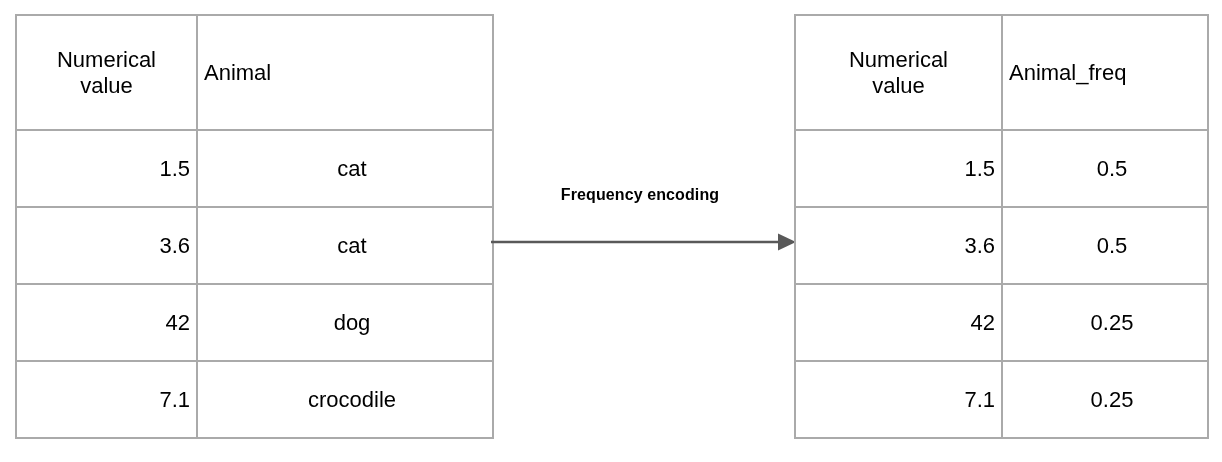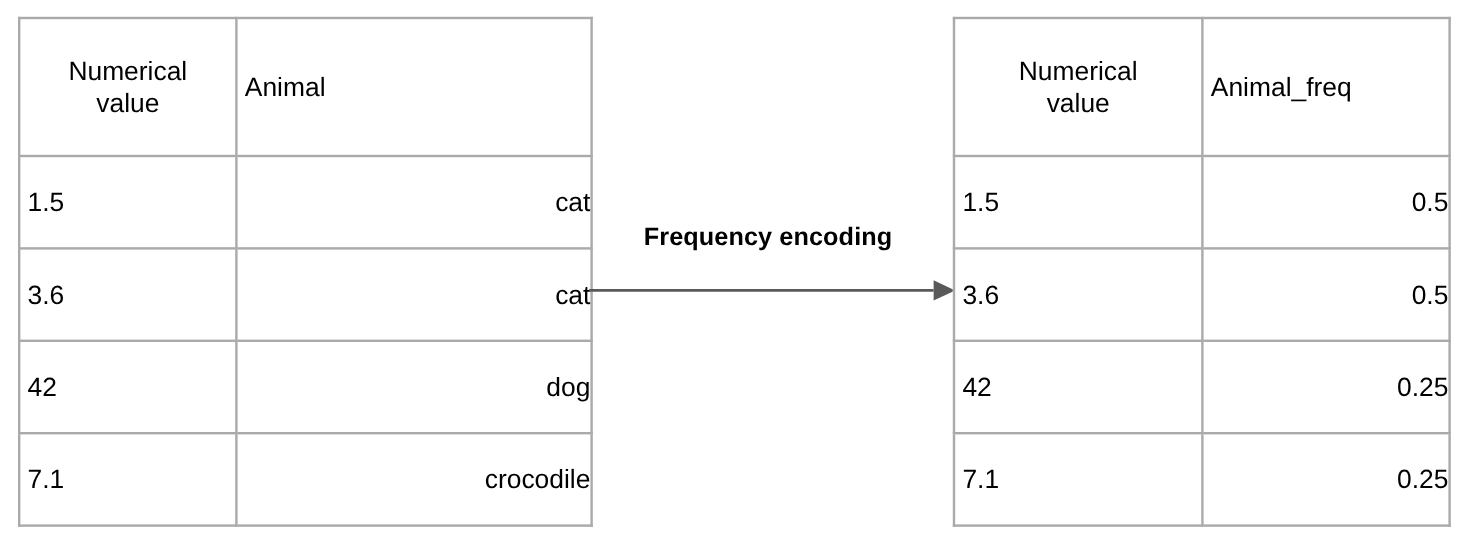--- a/index.html
+++ b/index.html
@@ -35,27 +35,27 @@
     background: #ffffff;
   }
   .hdr-cell {
     height: 113px;
     text-align: left;
     vertical-align: middle;
     padding: 0 6px;
   }
   .num-cell {
     height: 75px;
-    text-align: left;
+    text-align: right;
     vertical-align: middle;
     padding: 0 6px;
   }
   .txt-cell {
     height: 75px;
-    text-align: right;
+    text-align: center;
     vertical-align: middle;
     padding: 0 0 0 14px;
   }
   .hdr-left {
     text-align: center;
   }
 
   
   #table-source {
     left: 15px;
@@ -81,21 +81,21 @@
     top: 186px;
     width: 308px;
     height: 80px;
   }
   .transform-label {
     position: absolute;
     left: 0;
     top: 0;
     width: 300px;
     text-align: center;
-    font-size: 21px;
+    font-size: 16px;
     font-weight: bold;
     color: #000000;
     white-space: nowrap;
     letter-spacing: 0.1px;
   }
   .transform-arrow {
     position: absolute;
     left: 0;
     top: 40px;
     width: 308px;

